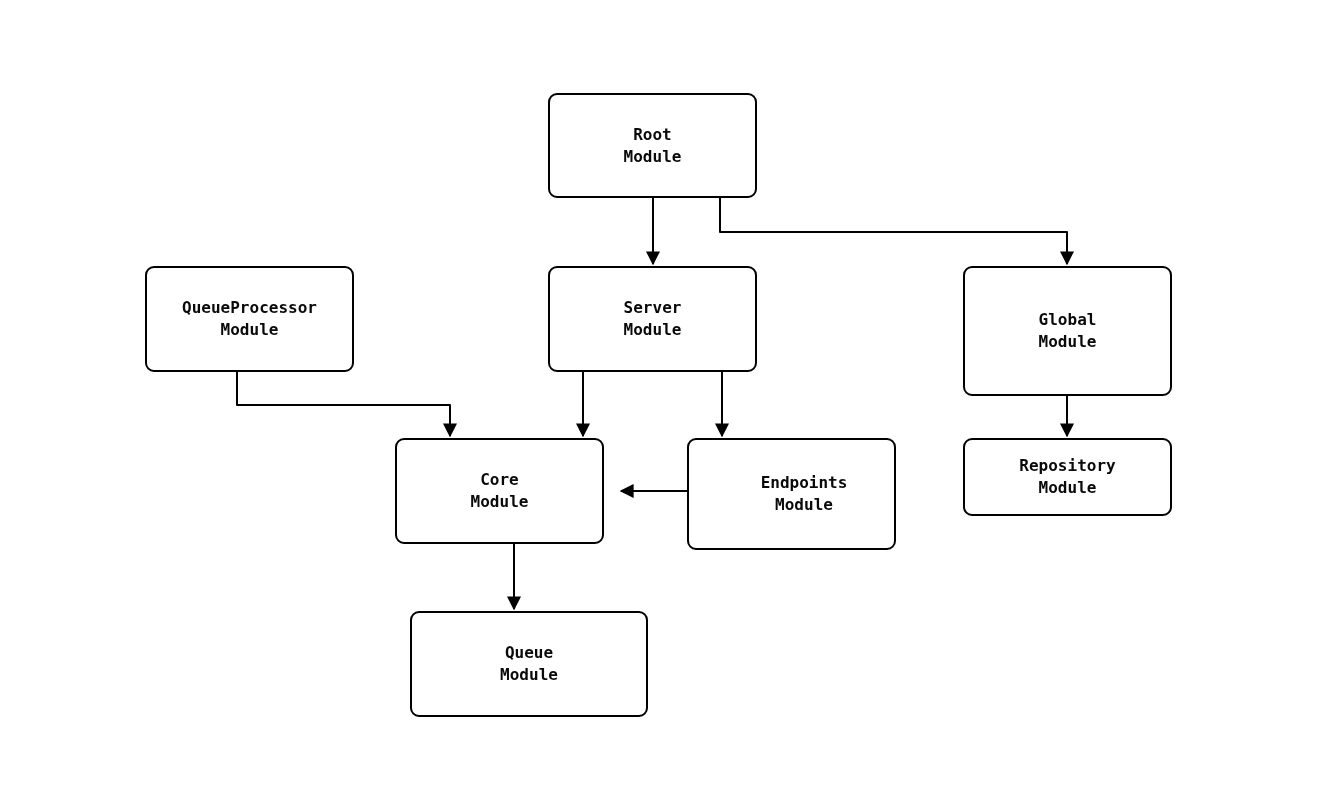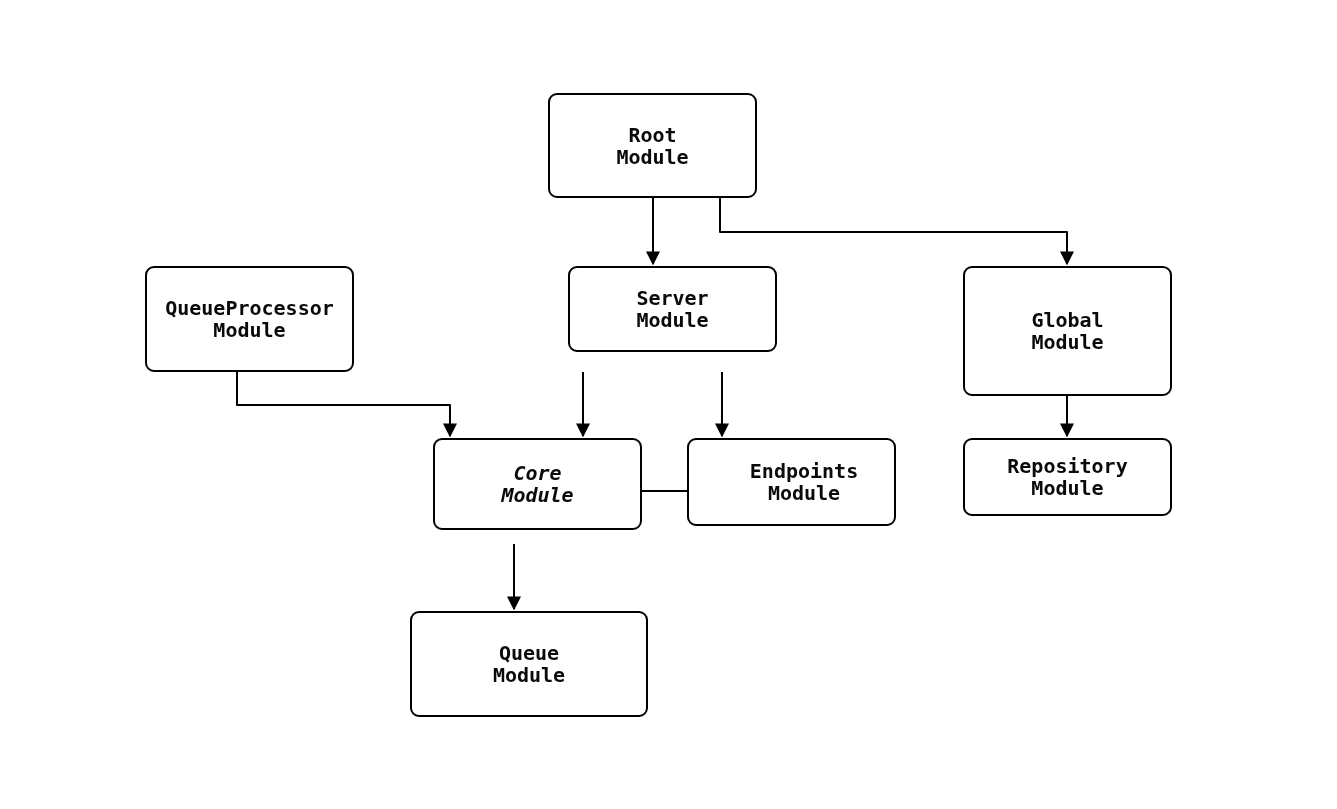--- a/index.html
+++ b/index.html
@@ -34,31 +34,31 @@
     box-sizing: border-box;
     border: 2px solid #000000;
     border-radius: 9px;
     background: #ffffff;
     display: flex;
     align-items: center;
     justify-content: center;
     text-align: center;
     font-family: "DejaVu Sans Mono", monospace;
     font-weight: 700;
-    font-size: 20px;
+    font-size: 16px;
     line-height: 22px;
     color: #0a0a0a;
     white-space: pre-line;
   }
   .n-root          { left: 548px; top: 93px;  width: 209px; height: 105px; }
   .n-queueprocessor{ left: 133px; top: 266px; width: 209px; height: 106px; margin-left: 12px; }
-  .n-server        { left: 548px; top: 266px; width: 209px; height: 86px; margin-left: 20px; }
+  .n-server        { left: 548px; top: 266px; width: 209px; height: 106px; }
   .n-global        { left: 963px; top: 266px; width: 209px; height: 130px; }
-  .n-core          { left: 433px; top: 438px; width: 209px; height: 92px; font-style: italic; }
-  .n-endpoints     { left: 687px; top: 438px; width: 209px; height: 88px; padding-left: 25px; }
+  .n-core          { left: 395px; top: 438px; width: 209px; height: 106px; }
+  .n-endpoints     { left: 687px; top: 438px; width: 209px; height: 112px; padding-left: 25px; }
   .n-repository    { left: 963px; top: 438px; width: 209px; height: 78px; }
   .n-queue         { left: 410px; top: 611px; width: 238px; height: 106px; }
 </style>
 </head>
 <body>
 
 <div class="canvas">
 
   <svg class="edges-svg" viewBox="0 0 1337 809" xmlns="http://www.w3.org/2000/svg">
     <defs>

